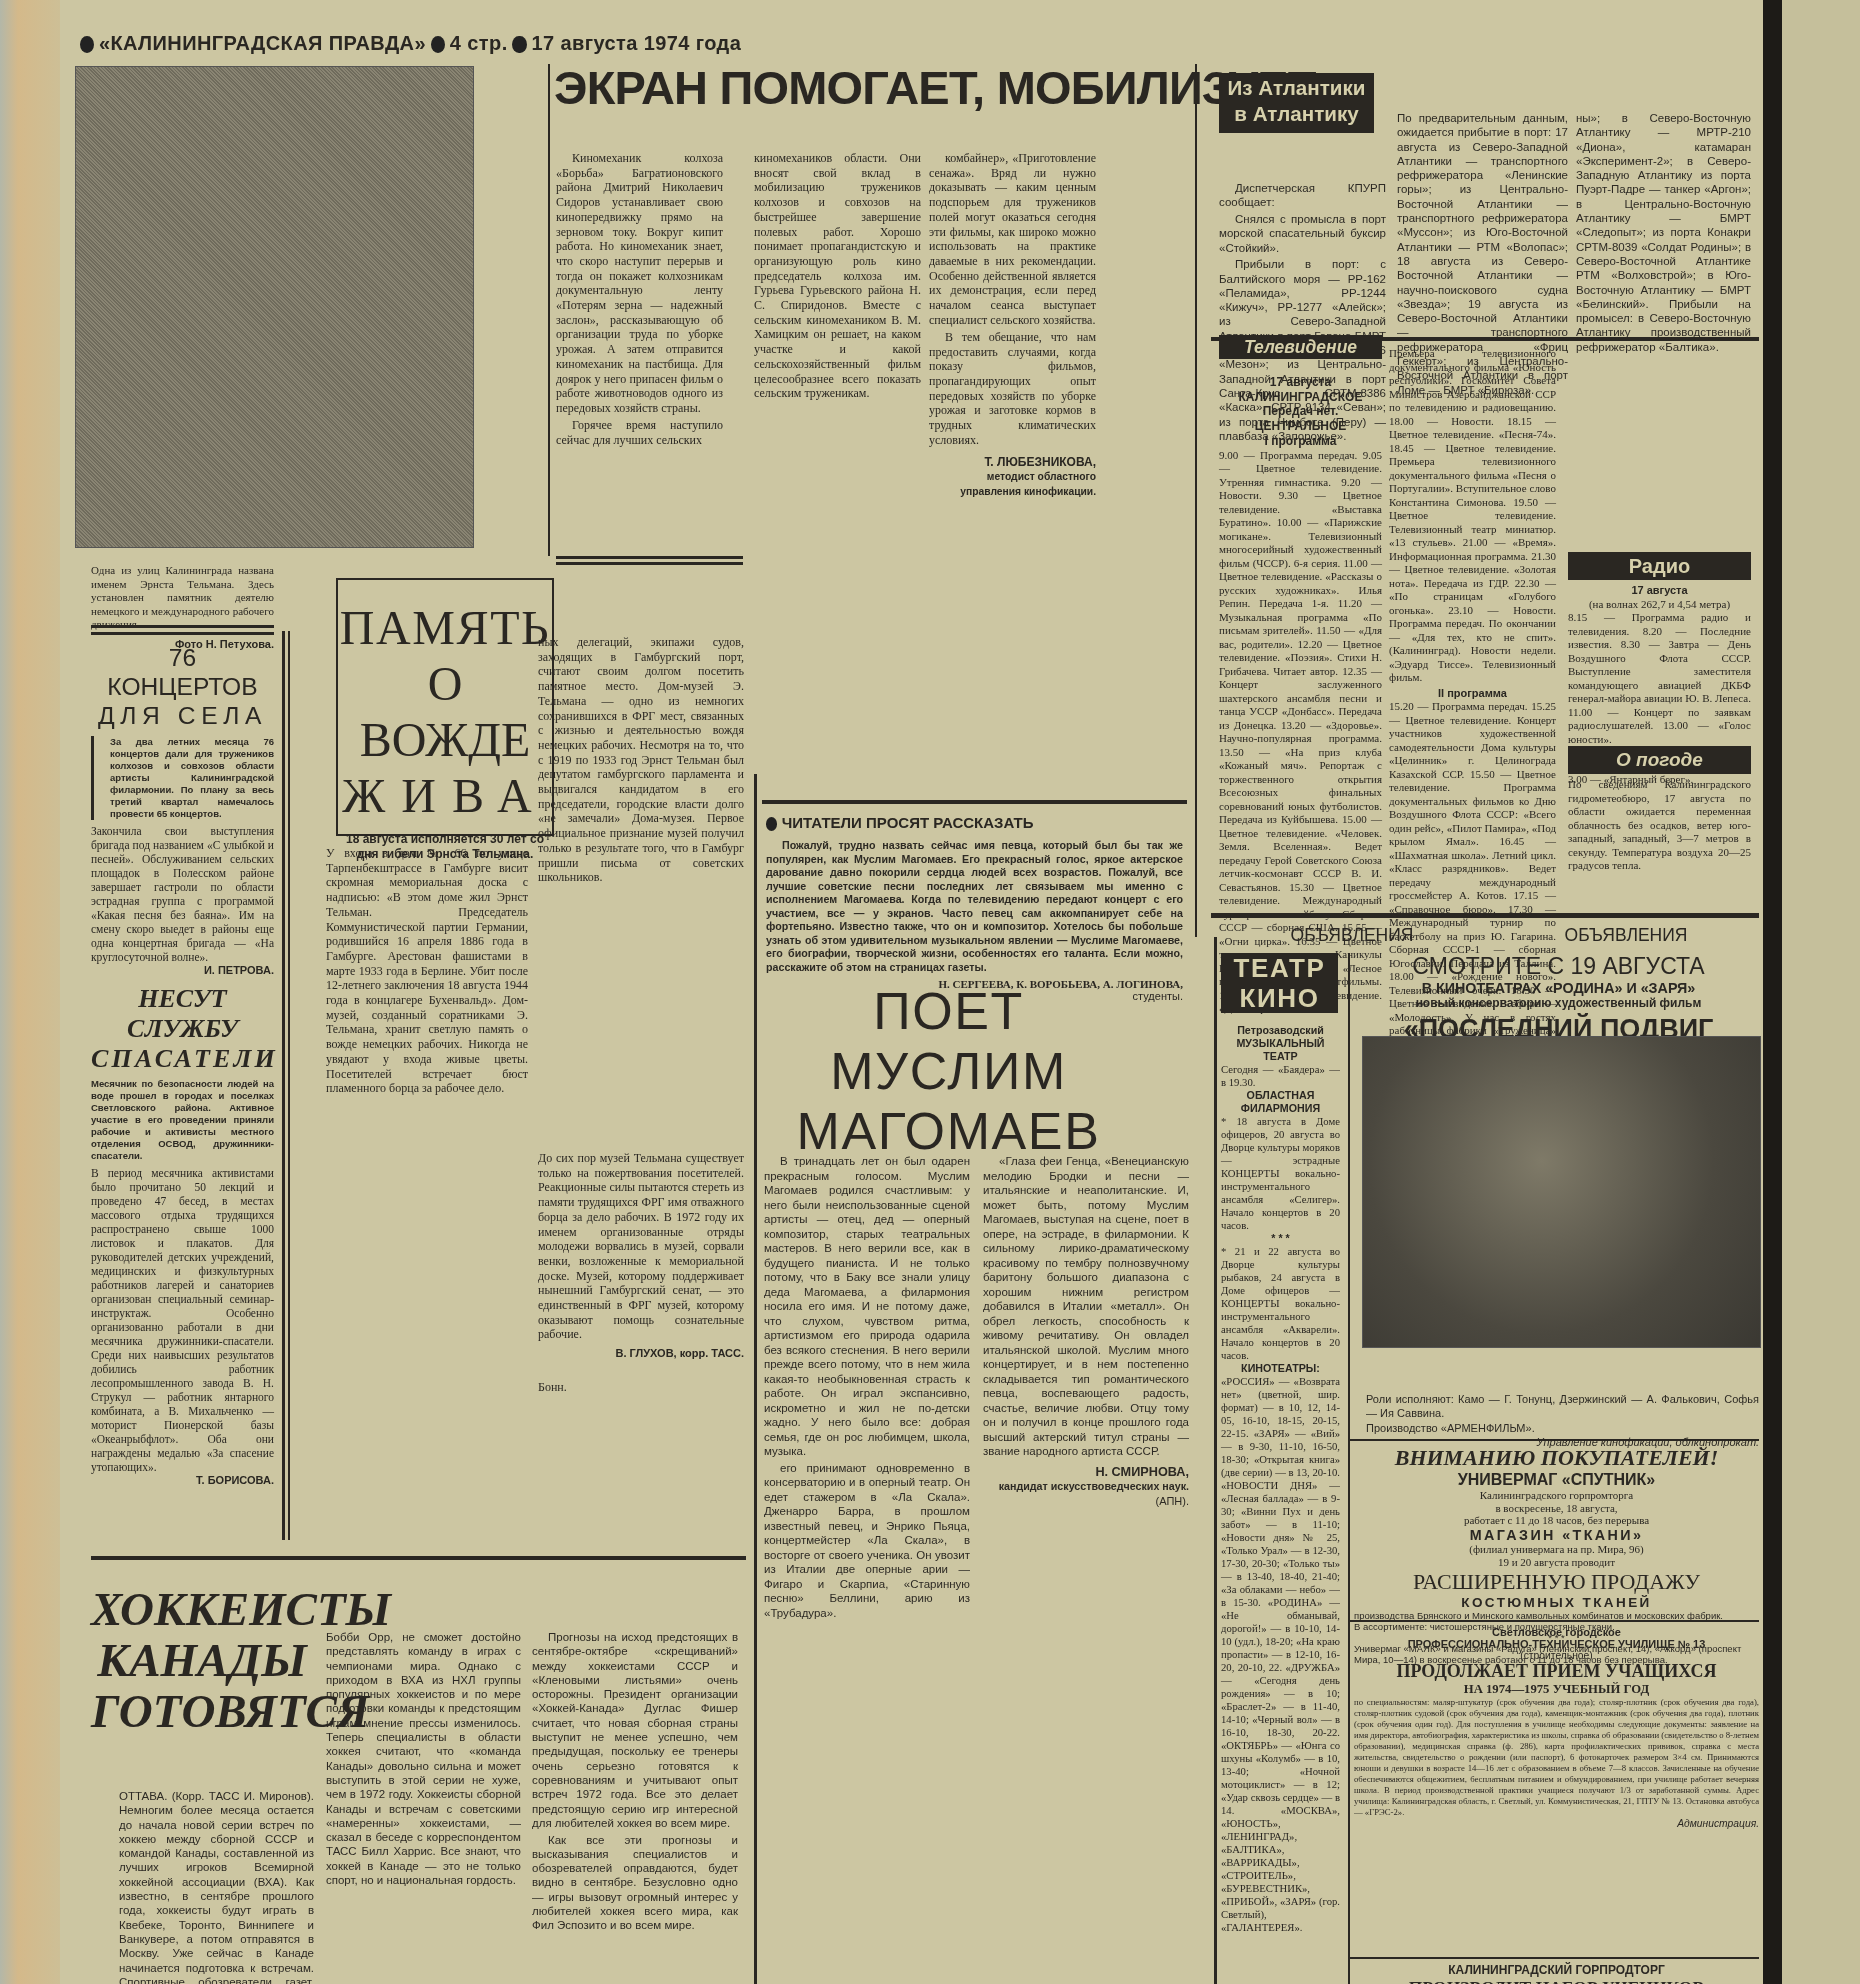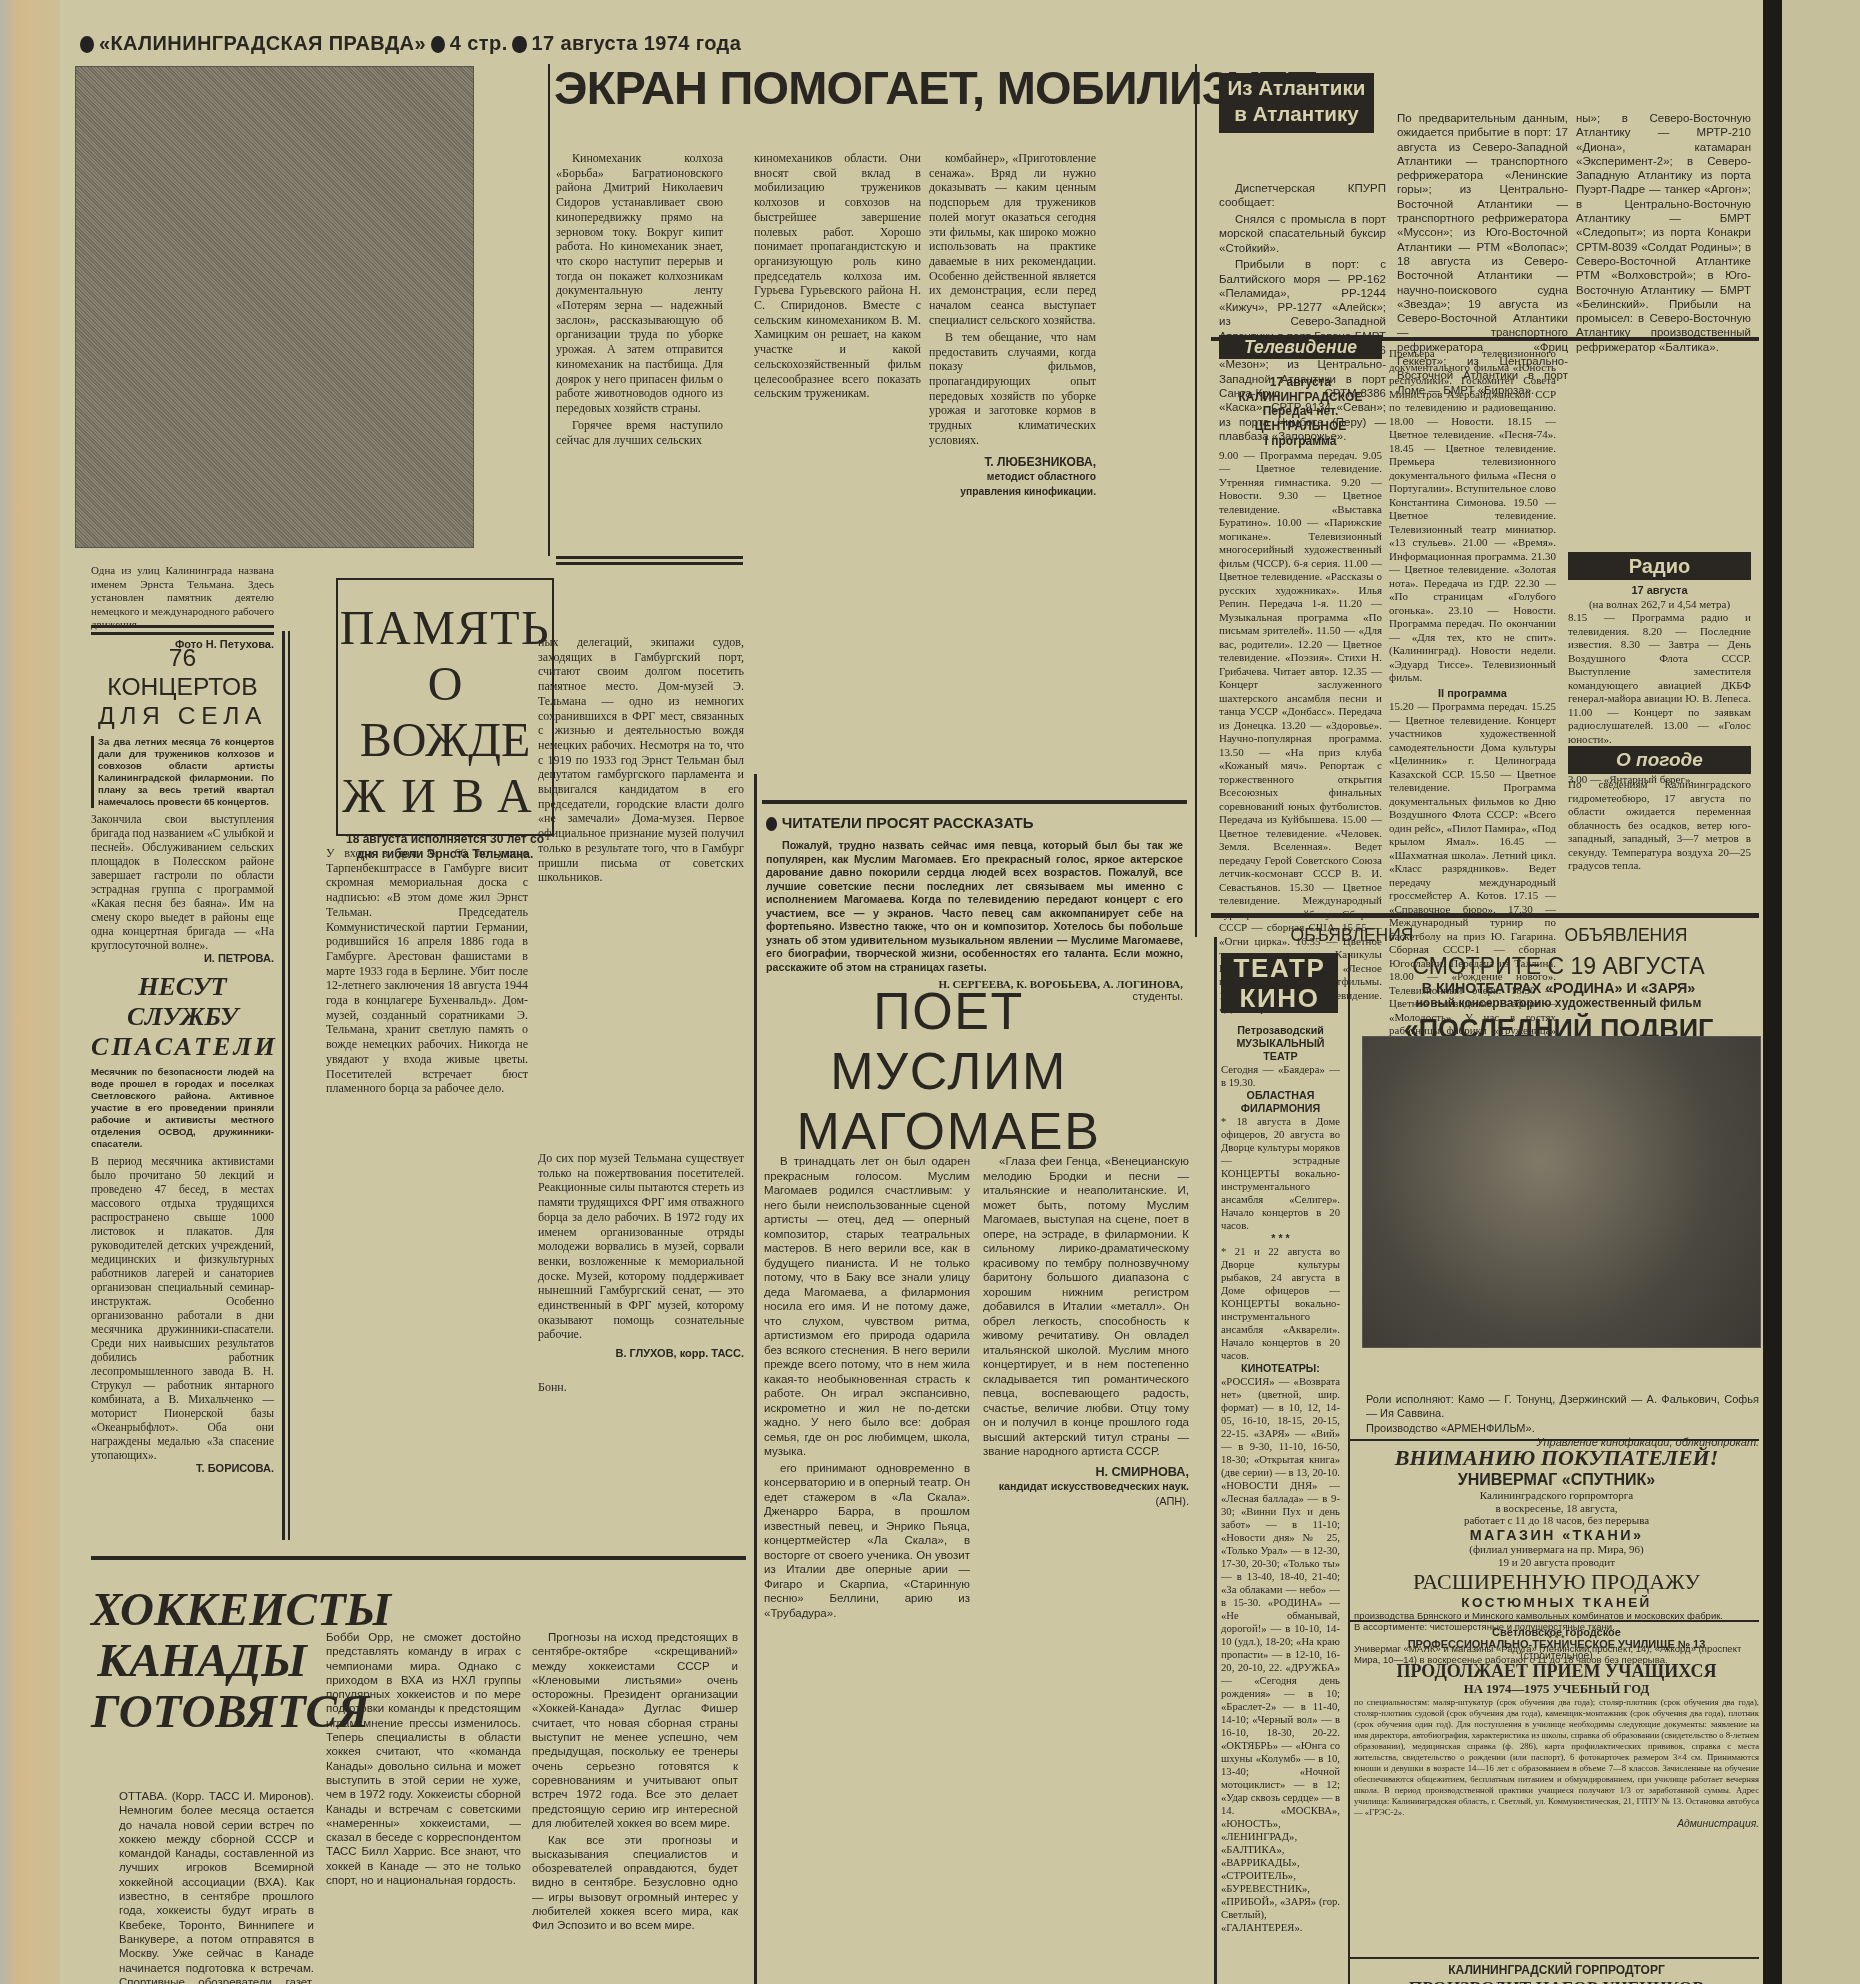--- a/index.html
+++ b/index.html
@@ -43,21 +43,21 @@
 <div class="abs caption txtserif" style="left:91px;top:564px;width:183px;">
   <div>Одна из улиц Калининграда названа именем Эрнста Тельмана. Здесь установлен памятник деятелю немецкого и международного рабочего движения.</div>
   <div class="sig" style="margin-top:6.4px;">Фото Н. Петухова.</div>
 </div>
 <div class="rule" style="left:91px;top:625px;width:183px;height:2.8px;"></div>
 <div class="rule" style="left:91px;top:632px;width:183px;height:2.8px;"></div>
 
 <div class="abs" style="left:91px;top:643px;width:183px;">
   <div class="center" style="font-size:24.6px;line-height:29px;font-family:'Liberation Sans',sans-serif;">76 КОНЦЕРТОВ</div>
   <div class="center" style="font-size:24.6px;line-height:29px;letter-spacing:5.6px;font-family:'Liberation Sans',sans-serif;">ДЛЯ СЕЛА</div>
-  <div class="txt" style="font-weight:bold;font-size:9.5px;line-height:12px;border-left:3.2px solid #2a2722;padding-left:4px;margin-top:5.6px;">За два летних месяца 76 концертов дали для тружеников колхозов и совхозов области артисты Калининградской филармонии. По плану за весь третий квартал намечалось провести 65 концертов.</div>
+  <div class="txt" style="font-weight:bold;font-size:9.5px;line-height:12px;border-left:3.2px solid #2a2722;padding-left:16px;margin-top:5.6px;">За два летних месяца 76 концертов дали для тружеников колхозов и совхозов области артисты Калининградской филармонии. По плану за весь третий квартал намечалось провести 65 концертов.</div>
   <div class="txtserif" style="margin-top:4.8px;font-size:11.5px;line-height:14px;">Закончила свои выступления бригада под названием «С улыбкой и песней». Обслуживанием сельских площадок в Полесском районе завершает гастроли по области эстрадная группа с программой «Какая песня без баяна». Им на смену скоро выедет в районы еще одна концертная бригада — «На круглосуточной волне».</div>
   <div class="sig">И. ПЕТРОВА.</div>
   <div class="center" style="margin-top:8px;font-size:26px;font-weight:bold;font-style:italic;">НЕСУТ СЛУЖБУ</div>
   <div class="center" style="font-size:26px;font-weight:bold;font-style:italic;letter-spacing:3.2px;">СПАСАТЕЛИ</div>
   <div class="txt" style="font-weight:bold;font-size:9.5px;line-height:12px;margin-top:4px;">Месячник по безопасности людей на воде прошел в городах и поселках Светловского района. Активное участие в его проведении приняли рабочие и активисты местного отделения ОСВОД, дружинники-спасатели.</div>
   <div class="txtserif" style="margin-top:4px;font-size:11.5px;line-height:14px;">В период месячника активистами было прочитано 50 лекций и проведено 47 бесед, в местах массового отдыха трудящихся распространено свыше 1000 листовок и плакатов. Для руководителей детских учреждений, медицинских и физкультурных работников лагерей и санаториев организован специальный семинар-инструктаж. Особенно организованно работали в дни месячника дружинники-спасатели. Среди них наивысших результатов добились работник лесопромышленного завода В. Н. Струкул — работник янтарного комбината, а В. Михальченко — моторист Пионерской базы «Океанрыбфлот». Оба они награждены медалью «За спасение утопающих».</div>
   <div class="sig">Т. БОРИСОВА.</div>
 </div>
 <div class="vrule" style="left:282px;top:631px;height:909px;"></div>
 <div class="vrule" style="left:288px;top:631px;height:909px;width:1.6px;"></div>

